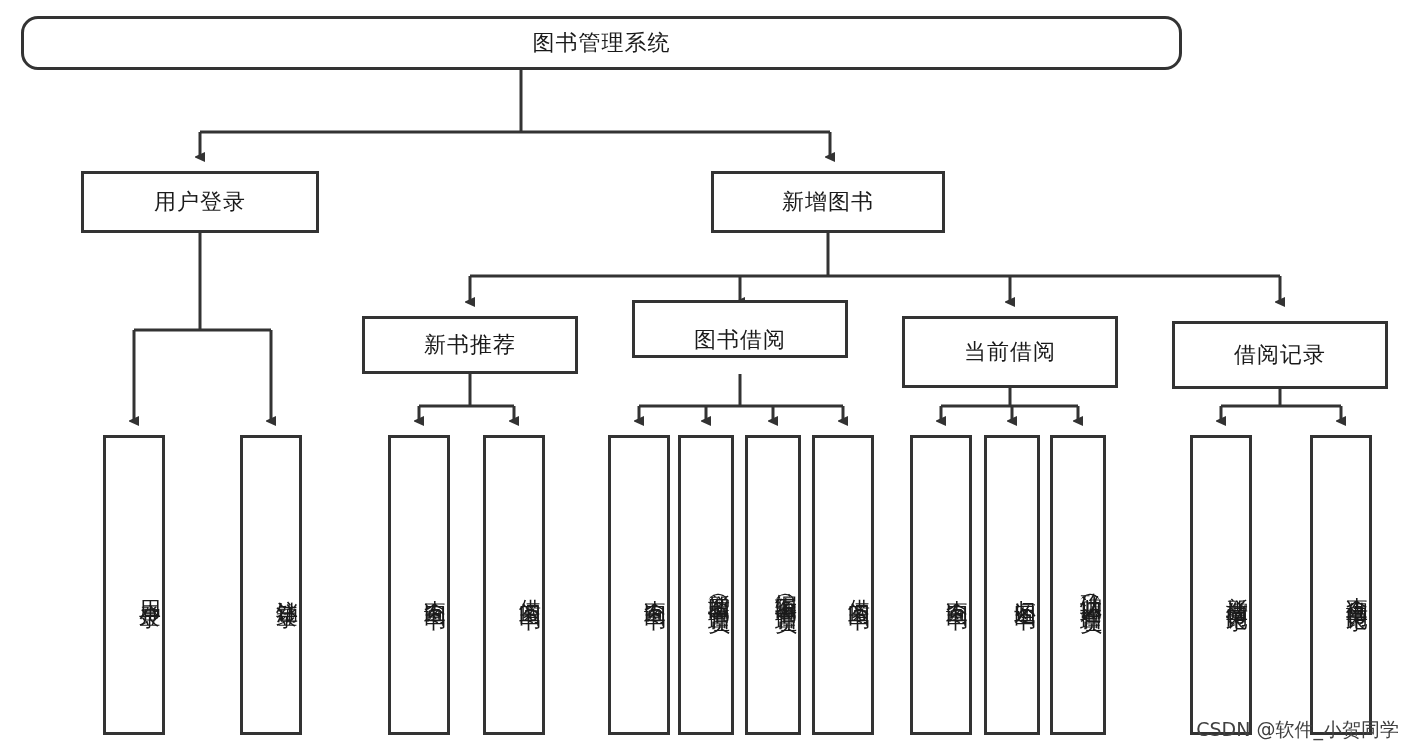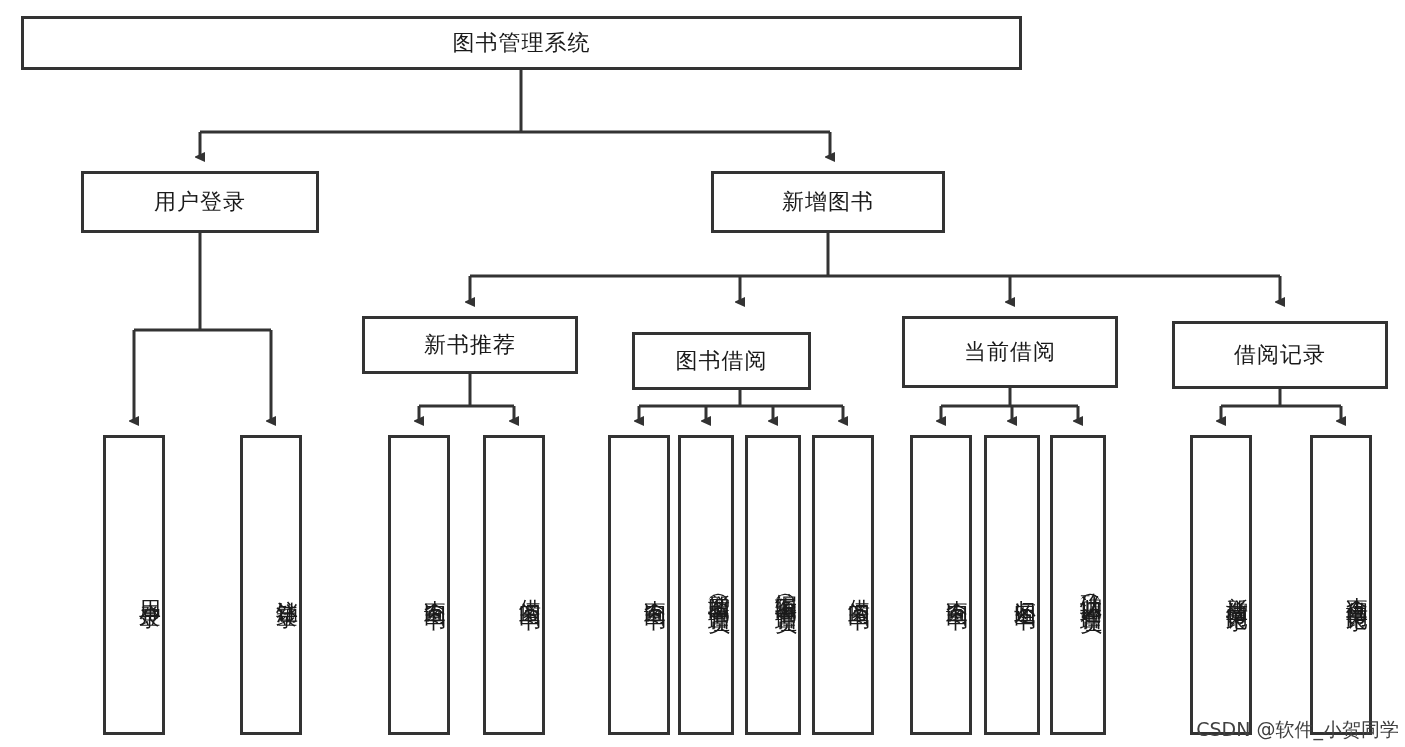--- a/index.html
+++ b/index.html
@@ -113,35 +113,35 @@
       <path d="M 1012 406 L 1012 421" marker-end="url(#arrow)"></path>
       <path d="M 1078 406 L 1078 421" marker-end="url(#arrow)"></path>
 
       <path d="M 1280 374 L 1280 406"></path>
       <path d="M 1221 406 L 1341 406"></path>
       <path d="M 1221 406 L 1221 421" marker-end="url(#arrow)"></path>
       <path d="M 1341 406 L 1341 421" marker-end="url(#arrow)"></path>
     </g>
   </svg>
 
-  <div class="node horiz" id="n-root" style="left: 21px; top: 16px; width: 1001px; height: 54px;">
+  <div class="node horiz" id="n-root" style="left: 21px; top: 16px; width: 1161px; height: 54px; border-radius: 17px;">
     <span>图书管理系统</span>
   </div>
 
   <div class="node horiz" id="n-l2-0" style="left: 81px; top: 171px; width: 238px; height: 62px;">
     <span>用户登录</span>
   </div>
   <div class="node horiz" id="n-l2-1" style="left: 711px; top: 171px; width: 234px; height: 62px;">
     <span>新增图书</span>
   </div>
 
   <div class="node horiz" id="n-l3-0" style="left: 362px; top: 316px; width: 216px; height: 58px;">
     <span>新书推荐</span>
   </div>
-  <div class="node horiz" id="n-l3-1" style="left: 632px; top: 332px; width: 179px; height: 58px;">
+  <div class="node horiz" id="n-l3-1" style="left: 632px; top: 300px; width: 216px; height: 58px; align-items: flex-end;">
     <span>图书借阅</span>
   </div>
   <div class="node horiz" id="n-l3-2" style="left: 902px; top: 316px; width: 216px; height: 72px;">
     <span>当前借阅</span>
   </div>
   <div class="node horiz" id="n-l3-3" style="left: 1172px; top: 321px; width: 216px; height: 68px;">
     <span>借阅记录</span>
   </div>
 
   <div class="node vert" id="n-leaf-0" style="left: 103px; top: 435px; width: 62px; height: 300px;">

